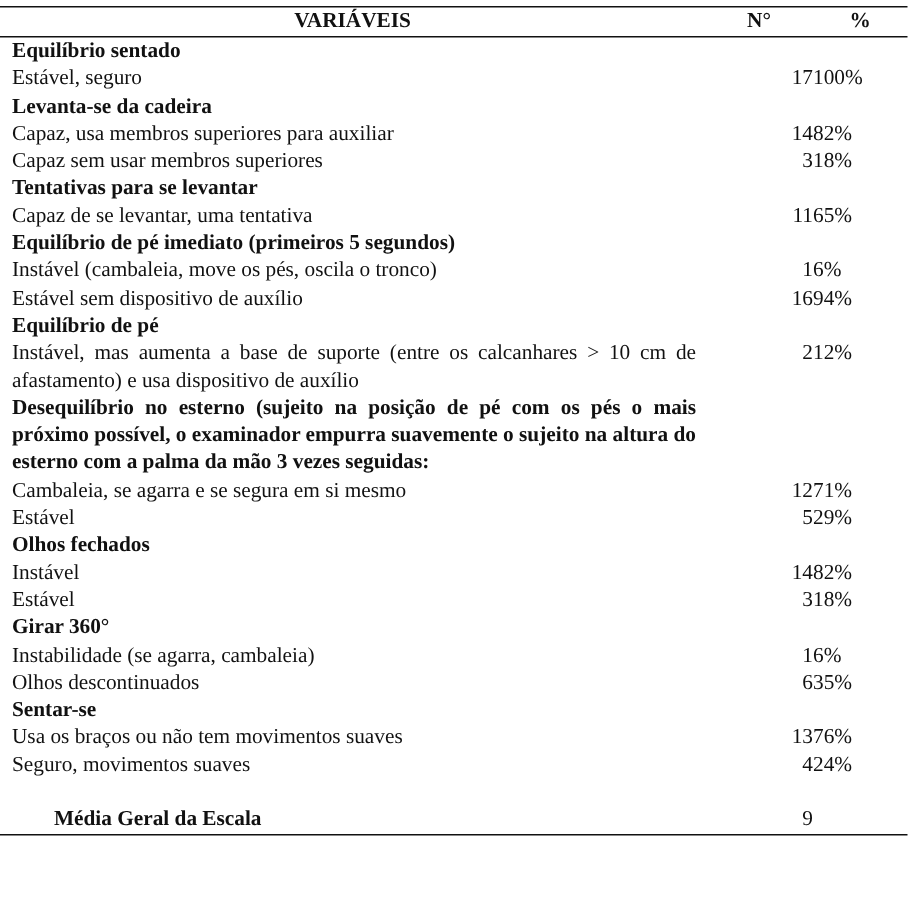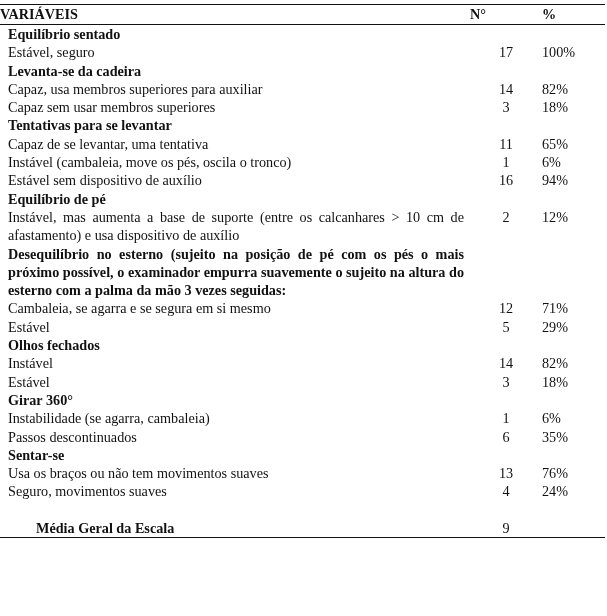--- a/index.html
+++ b/index.html
@@ -22,30 +22,30 @@
     }
     col.c-var { width: 470px; }
     col.c-n { width: 72px; }
     col.c-pct { width: 63px; }
     thead tr { border-top: 1.5px solid #111; border-bottom: 1.5px solid #111; }
     th {
       font-weight: bold;
       height: 19px;
       padding: 0;
       line-height: 19px;
-      text-align: left;
+      text-align: center;
     }
     td {
       padding: 0 0 0 8px;
       height: 18.3px;
       line-height: 18.3px;
       vertical-align: top;
       white-space: nowrap;
     }
-    td.num { text-align: center; padding-left: 0; }
+    td.num { text-align: right; padding-left: 0; }
     td.pct { padding-right: 18px; padding-left: 0; }
     tr.group td.label { font-weight: bold; }
     td.wrap { white-space: normal; line-height: 18.3px; text-align: justify; padding-right: 6px; }
     tr.spacer td { height: 18.3px; }
     tr.summary td { font-weight: normal; }
     tr.summary td.label { font-weight: bold; padding-left: 36px; }
     tbody tr:last-child { border-bottom: 1.5px solid #111; }
   </style>
 </head>
 <body>
@@ -91,20 +91,23 @@
 
       <tr class="group">
         <td class="label" colspan="3">Tentativas para se levantar</td>
       </tr>
       <tr>
         <td>Capaz de se levantar, uma tentativa</td>
         <td class="num">11</td>
         <td class="pct">65%</td>
       </tr>
 
+      <tr class="group">
+        <td class="label" colspan="3">Equilíbrio de pé imediato (primeiros 5 segundos)</td>
+      </tr>
       <tr>
         <td>Instável (cambaleia, move os pés, oscila o tronco)</td>
         <td class="num">1</td>
         <td class="pct">6%</td>
       </tr>
       <tr>
         <td>Estável sem dispositivo de auxílio</td>
         <td class="num">16</td>
         <td class="pct">94%</td>
       </tr>
@@ -150,21 +153,21 @@
 
       <tr class="group">
         <td class="label" colspan="3">Girar 360°</td>
       </tr>
       <tr>
         <td>Instabilidade (se agarra, cambaleia)</td>
         <td class="num">1</td>
         <td class="pct">6%</td>
       </tr>
       <tr>
-        <td>Passos descontinuados</td>
+        <td>Olhos descontinuados</td>
         <td class="num">6</td>
         <td class="pct">35%</td>
       </tr>
 
       <tr class="group">
         <td class="label" colspan="3">Sentar-se</td>
       </tr>
       <tr>
         <td>Usa os braços ou não tem movimentos suaves</td>
         <td class="num">13</td>

